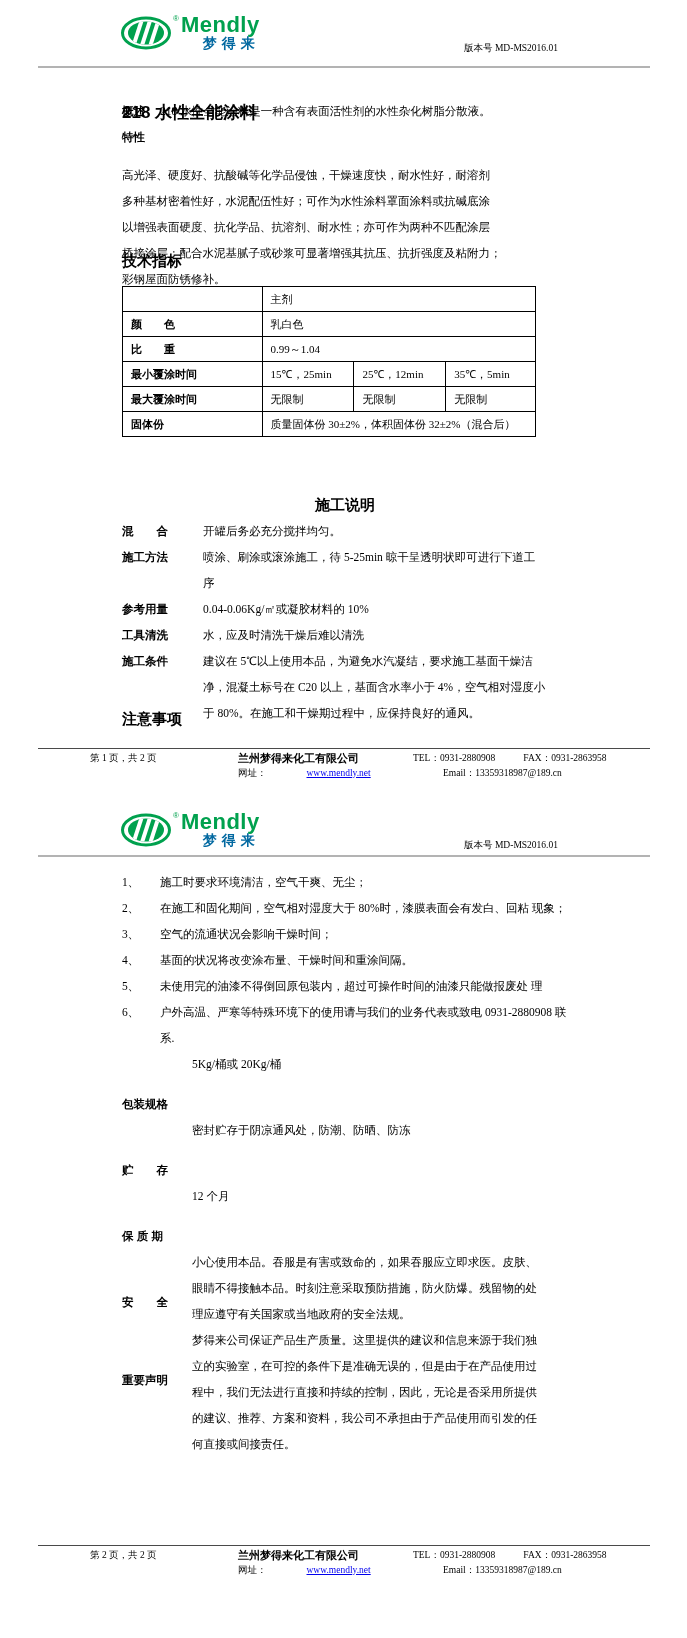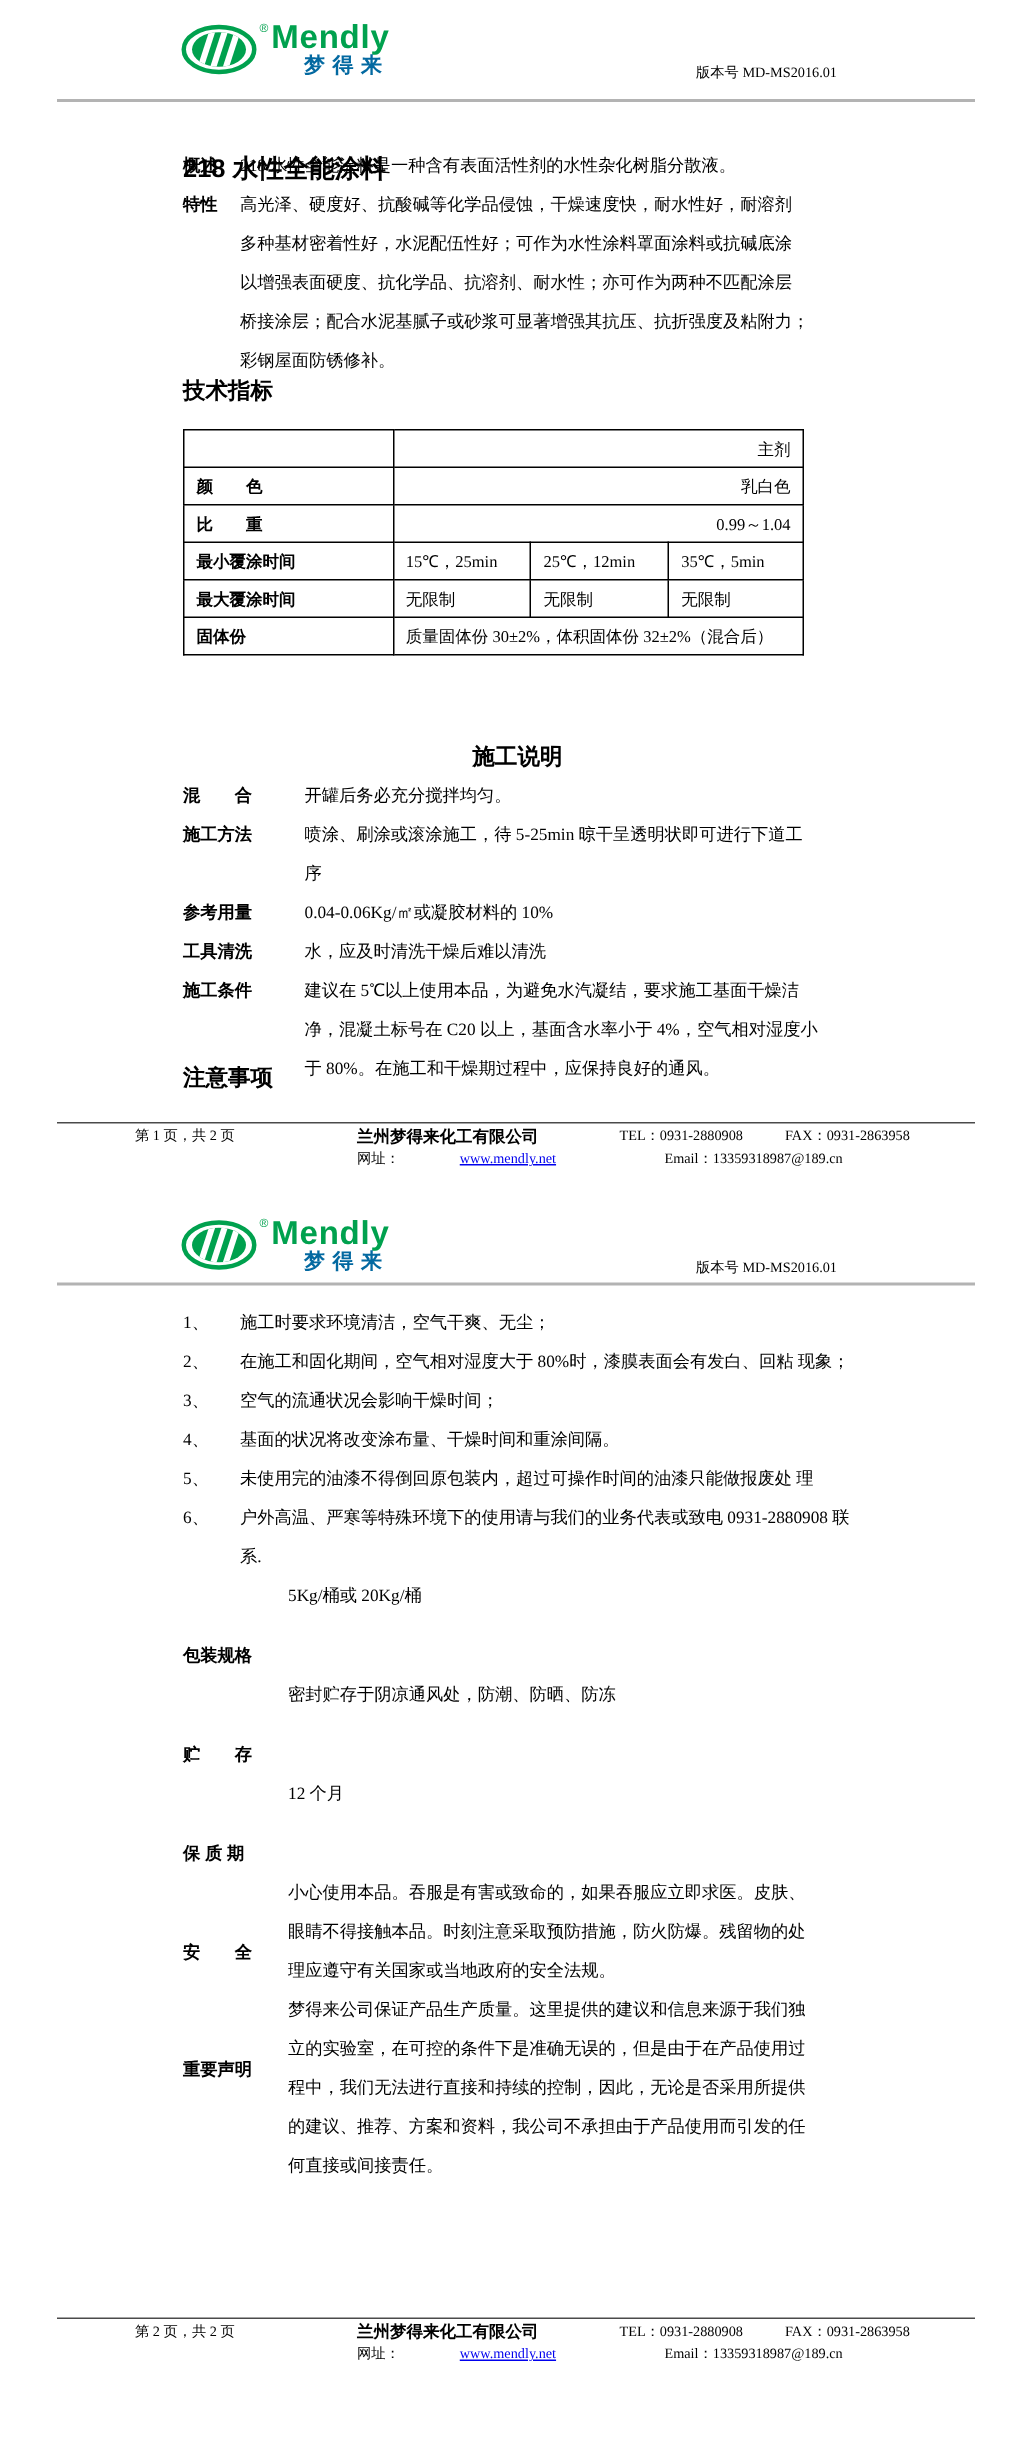--- a/index.html
+++ b/index.html
@@ -22,21 +22,21 @@
   .lrow { display:flex; }
   .lrow .rl { flex:0 0 38px; font-family:"Liberation Sans", sans-serif; font-weight:bold; }
   .crow .rl { flex:0 0 81px; }
   .irow .rl { flex:0 0 70px;margin-top:40px; }
   .lrow .rt { flex:1; white-space:pre-line; }
   .headline { font-size:15px; font-family:"Liberation Sans", sans-serif; font-weight:bold; line-height:26px;text-align:center; }
 
   
   table.spec { border-collapse:collapse; width:414px; font-size:11px; }
   table.spec td { border:1px solid #000; padding:2px 8px; height:20px; }
-  td.ctr { text-align:right; }
+  td.ctr { text-align:left; }
   td.lblc { font-family:"Liberation Sans", sans-serif; font-weight:bold; }
   col.c1 { width:140px; } col.c2 { width:92px; } col.c3 { width:92px; } col.c4 { width:90px; }
 
   
   .nrow { display:flex; }
   .nrow .num { flex:0 0 38px; }
 
   
   .footer { position:absolute; left:38px; right:37px; }
   .footer-rule { border-top:1.5px solid #4a4a4a; margin-bottom:2px; }
@@ -82,21 +82,21 @@
     <div class="ver" style="top:42px;">版本号 MD-MS2016.01</div>
     <div class="toprule" style="top:66px;"></div>
 
     <div class="abs title" style="left:122px; top:73px;">218 水性全能涂料</div>
 
     <div class="abs sec lrow" style="left:122px; top:98px;">
       <span class="rl">概述</span>
       <span class="rt">218 水性全能涂料是一种含有表面活性剂的水性杂化树脂分散液。</span>
     </div>
 
-    <div class="abs sec lrow" style="left:122px; top:124px;">
+    <div class="abs sec lrow" style="left:122px; top:124px;flex-direction:column;">
       <span class="rl">特性</span>
       <span class="rt">高光泽、硬度好、抗酸碱等化学品侵蚀，干燥速度快，耐水性好，耐溶剂
 多种基材密着性好，水泥配伍性好；可作为水性涂料罩面涂料或抗碱底涂
 以增强表面硬度、抗化学品、抗溶剂、耐水性；亦可作为两种不匹配涂层
 桥接涂层；配合水泥基腻子或砂浆可显著增强其抗压、抗折强度及粘附力；
 彩钢屋面防锈修补。</span>
     </div>
 
     <div class="abs headline" style="left:122px; top:248px;">技术指标</div>
 

